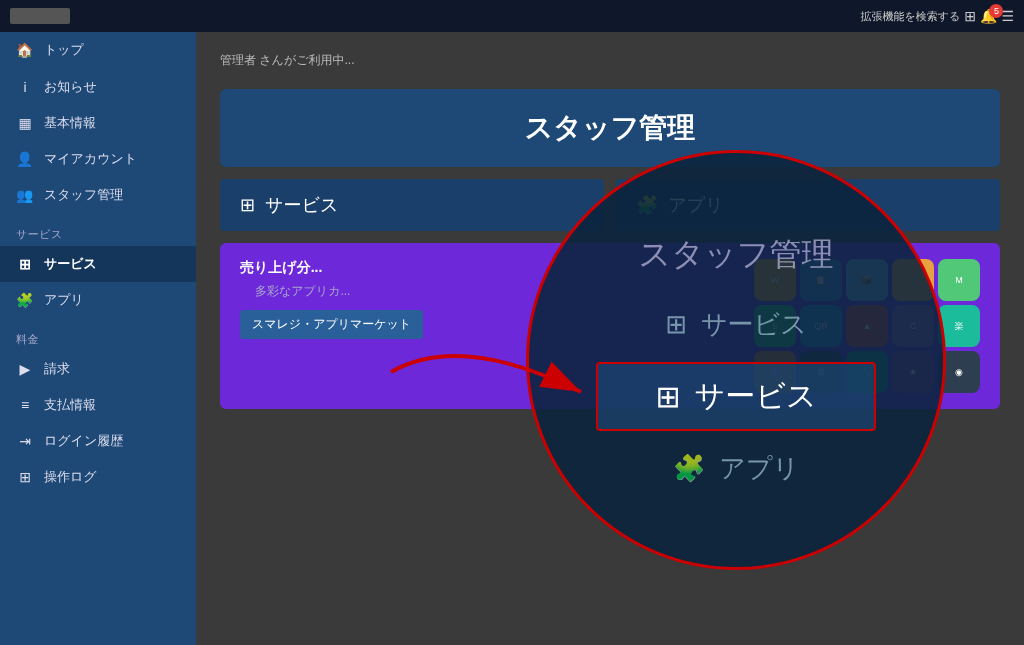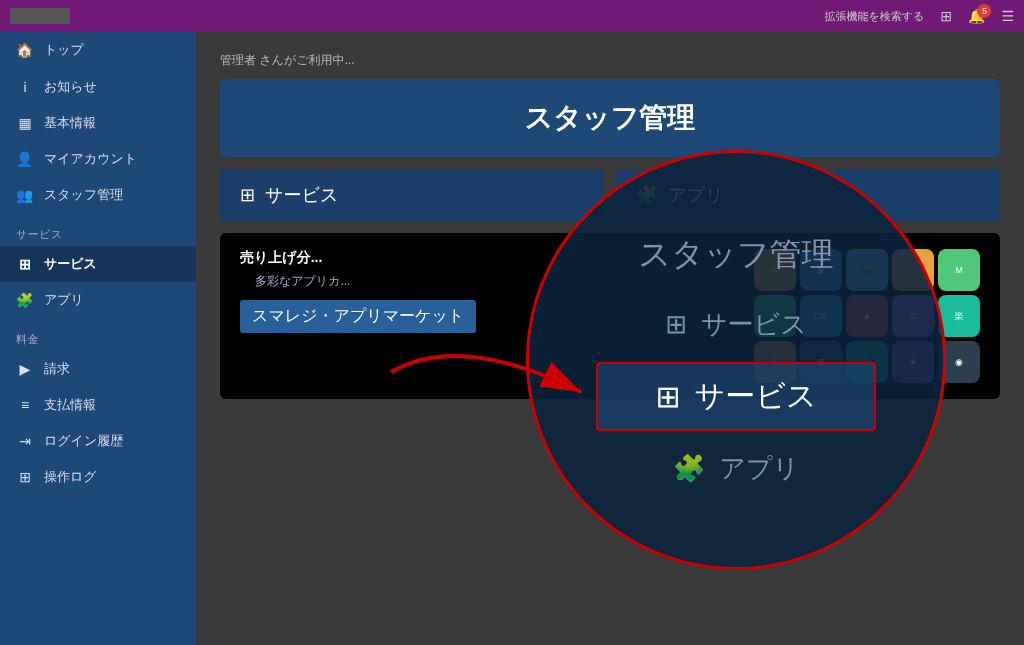--- a/index.html
+++ b/index.html
@@ -7,26 +7,26 @@
       width: 1024px;
       height: 645px;
       overflow: hidden;
       font-family: "Meiryo", "Hiragino Kaku Gothic Pro", sans-serif;
       background: #2c2c2c;
     }
 
     
     .topbar {
       height: 32px;
-      background: #701a75;
+      background: #0f172a;
       display: flex;
       align-items: center;
       justify-content: flex-end;
       padding: 0 10px;
-      gap: 16px;
+      gap: 4px;
     }
     .topbar-logo {
       width: 60px;
       height: 16px;
       background: #555;
       border-radius: 2px;
       margin-right: auto;
     }
     .topbar-link {
       color: #ccc;
@@ -112,21 +112,21 @@
     
     .content {
       padding: 20px 24px;
       position: relative;
       z-index: 1;
     }
 
     .admin-notice {
       font-size: 12px;
       color: #bbb;
-      margin-bottom: 10px;
+      margin-bottom: 20px;
     }
     .contract-btn {
       position: absolute;
       top: 20px;
       right: 24px;
       background: #2a6099;
       border: none;
       color: white;
       padding: 7px 14px;
       border-radius: 3px;
@@ -311,25 +311,25 @@
         <div style="background:#1a3f6a; color:white; padding:14px 20px; border-radius:4px; display:flex; align-items:center; gap:10px; cursor:pointer; font-size:18px; flex:1;">
           <span>⊞</span>
           <span>サービス</span>
         </div>
         <div style="background:#1a3f6a; color:white; padding:14px 20px; border-radius:4px; display:flex; align-items:center; gap:10px; cursor:pointer; font-size:18px; flex:1;">
           <span>🧩</span>
           <span>アプリ</span>
         </div>
       </div>
 
-      <div style="background:#000000; border-radius:6px; padding:16px 20px; color:white; display:flex; align-items:flex-start; gap:16px;">
+      <div style="background:#6d28d9; border-radius:6px; padding:16px 20px; color:white; display:flex; align-items:flex-start; gap:16px;">
         <div style="flex:1;">
           <h3 style="font-size:14px; margin-bottom:6px;">売り上げ分...</h3>
           <p style="font-size:12px; color:#aac; margin-bottom:10px;margin-left:15px;">多彩なアプリカ...</p>
-          <button style="background:#2a6099; border:none; color:white; padding:6px 12px; border-radius:3px; font-size:16px; cursor:pointer;">スマレジ・アプリマーケット</button>
+          <button style="background:#2a6099; border:none; color:white; padding:6px 12px; border-radius:3px; font-size:12px; cursor:pointer;">スマレジ・アプリマーケット</button>
         </div>
 
         <div class="app-icons-area" id="app-icons-container">
         <div class="app-icon-box" style="background: rgb(245, 166, 35);">W</div>
             <div class="app-icon-box" style="background: rgb(74, 144, 217);">📋</div>
             <div class="app-icon-box" style="background: rgb(124, 185, 232);">📦</div>
             <div class="app-icon-box" style="background: rgb(232, 160, 64);">🍴</div>
             <div class="app-icon-box" style="background: rgb(80, 200, 120);">M</div>
             <div class="app-icon-box" style="background: rgb(46, 204, 113);">S</div>
             <div class="app-icon-box" style="background: rgb(52, 152, 219);">QR</div>

